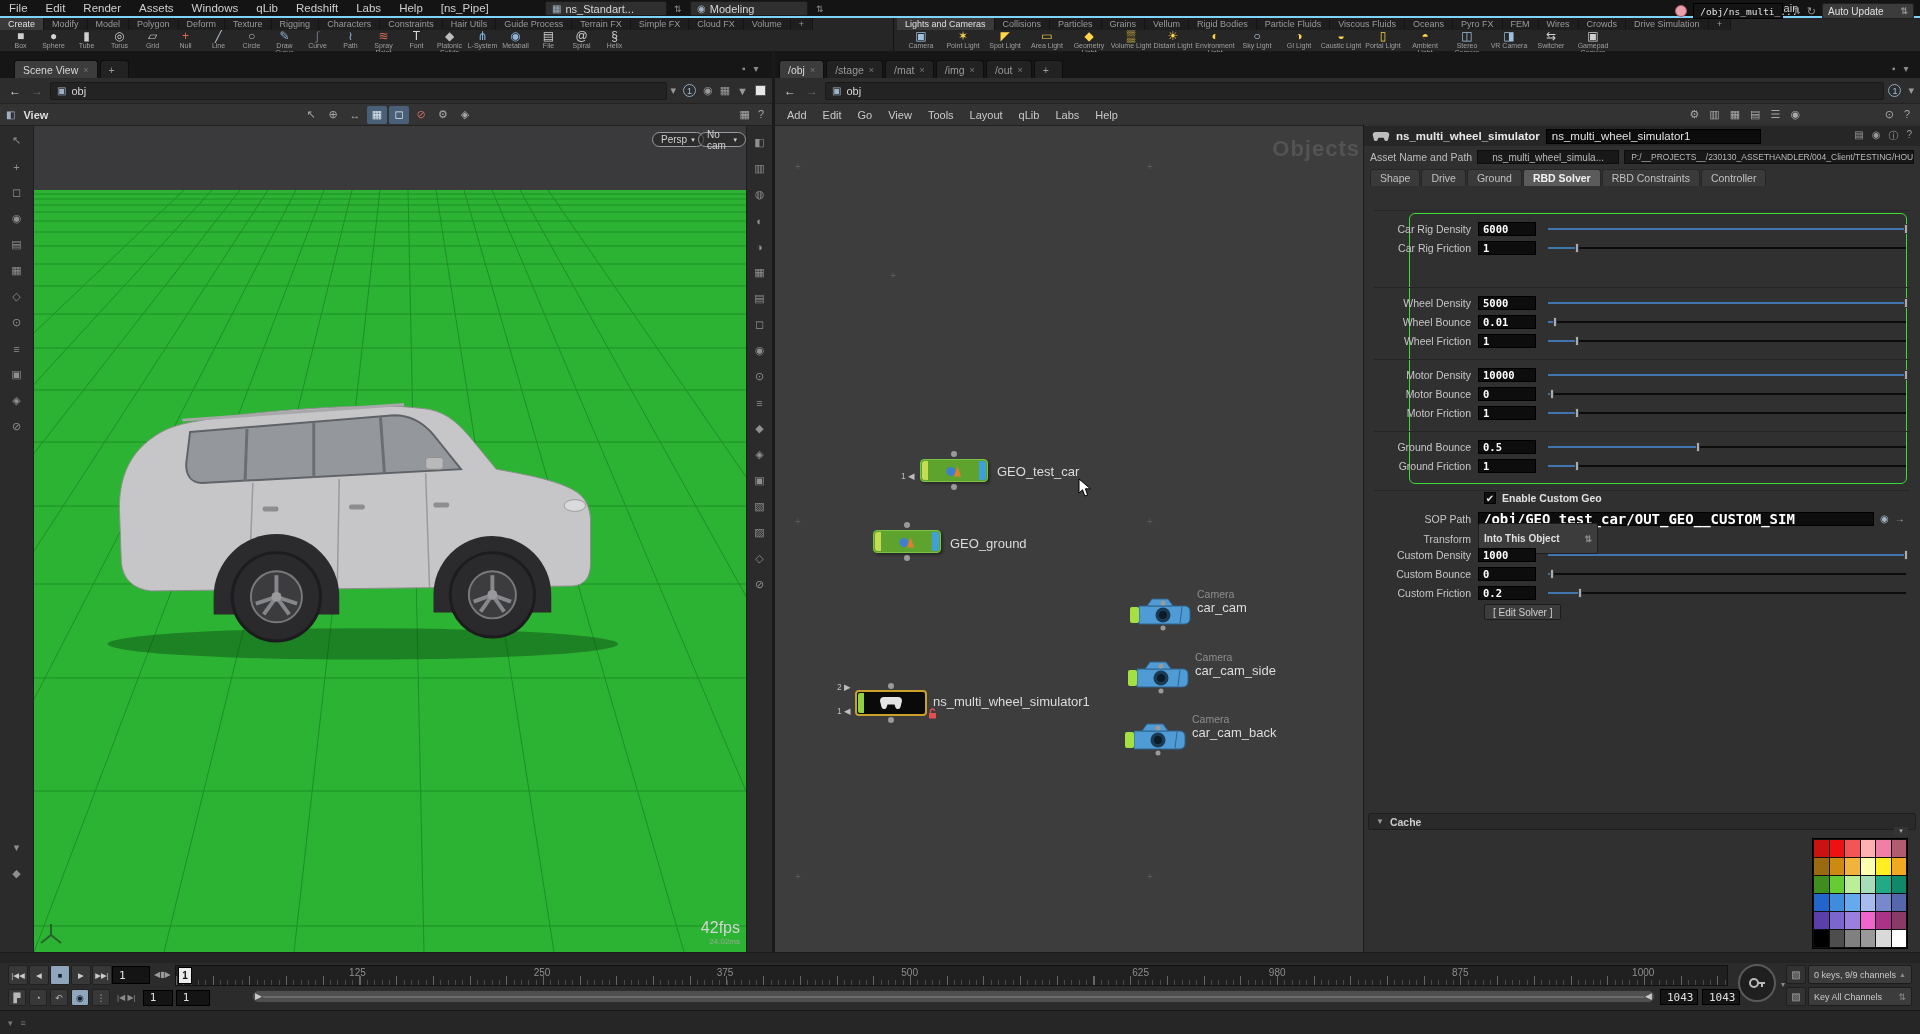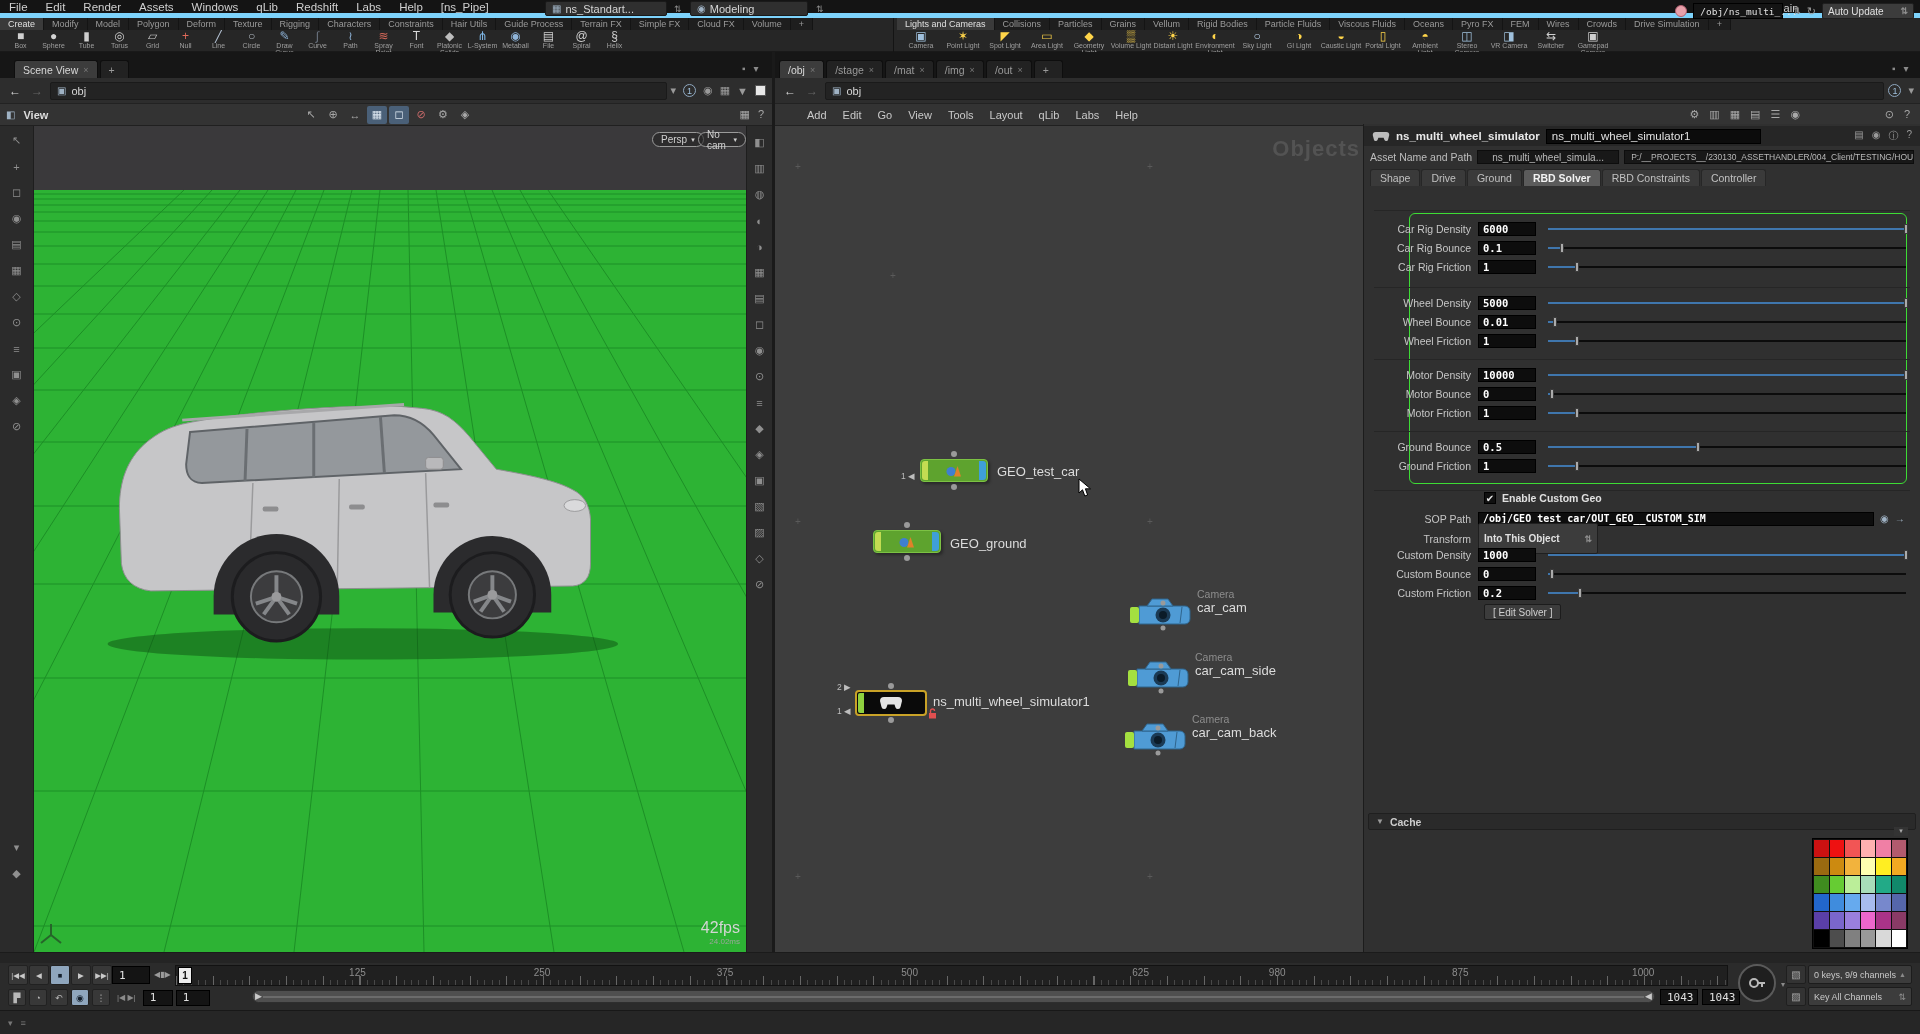--- a/index.html
+++ b/index.html
@@ -2,21 +2,21 @@
 <html><head>
 <meta charset="utf-8">
 <style>
   *{box-sizing:border-box;margin:0;padding:0}
   html,body{background:#1a1a1a}
   #app{position:relative;width:1920px;height:1034px;background:#2a2a2a;overflow:hidden;
        font-family:"Liberation Sans",sans-serif;color:#c9c9c9;font-size:11px;-webkit-font-smoothing:antialiased}
   .abs{position:absolute}
 
   
-  #menubar{position:absolute;left:0;top:0;width:1920px;height:18px;background:#141414;display:flex;align-items:center;border-bottom:5px solid #7dd3fc}
+  #menubar{position:absolute;left:0;top:0;width:1920px;height:18px;background:#141414;display:flex;align-items:center;border-bottom:2px solid #7dd3fc}
   #menubar .mitem{padding:0 9px;font-size:11.5px;color:#cfcfcf;cursor:default}
   .select-box{position:absolute;top:1px;height:15px;background:#2f2f2f;border:1px solid #1a1a1a;border-radius:2px;
       display:flex;align-items:center;gap:4px;padding:0 6px;font-size:11px;color:#d6d6d6}
   .updown{color:#8f8f8f;font-size:9px;margin-left:4px}
   .tinyicon{font-size:10px;color:#9fb2c4}
 
   
   #shelf{position:absolute;left:0;top:18px;width:1920px;height:34px;background:#262626;border-bottom:1px solid #191919}
   .shelftabs{position:absolute;top:0;height:12px;display:flex;align-items:stretch}
   .shelftab{padding:0 8px;font-size:9px;color:#9a9a9a;display:flex;align-items:center;background:#1e1e1e;border-right:1px solid #141414}
@@ -499,21 +499,21 @@
         <span class="tbico red">⊘</span>
         <span class="tbico">⚙</span>
         <span class="tbico">◈</span>
       </div>
     <div style="position:absolute;right:8px;display:flex;gap:8px;color:#a8a8a8">
       <span>▦</span>
       <span>?</span>
     </div>
   </div>
   <div class="toolrow" style="left:775px;width:1145px">
-    <div style="display:flex;margin-left:24px">
+    <div style="display:flex;margin-left:4px">
         <span class="menulbl">Add</span>
         <span class="menulbl">Edit</span>
         <span class="menulbl">Go</span>
         <span class="menulbl">View</span>
         <span class="menulbl">Tools</span>
         <span class="menulbl">Layout</span>
         <span class="menulbl">qLib</span>
         <span class="menulbl">Labs</span>
         <span class="menulbl">Help</span>
       </div>
@@ -812,29 +812,20 @@
     <div class="abs" style="left:0;top:95px;width:100%">
         <div class="prow" style="--pct: 100%;">
         <div class="plabel">Car Rig Density</div>
         <div class="pfield">6000</div>
         <div class="slider">
             <div class="trk"></div>
             <div class="fill"></div>
             <div class="handle"></div>
           </div>
       </div>
-        <div class="prow" style="--pct: 4%;">
-        <div class="plabel">Car Rig Bounce</div>
-        <div class="pfield">0.1</div>
-        <div class="slider">
-            <div class="trk"></div>
-            <div class="fill"></div>
-            <div class="handle"></div>
-          </div>
-      </div>
         <div class="prow" style="--pct: 8%;">
         <div class="plabel">Car Rig Friction</div>
         <div class="pfield">1</div>
         <div class="slider">
             <div class="trk"></div>
             <div class="fill"></div>
             <div class="handle"></div>
           </div>
       </div>
       </div>
@@ -920,21 +911,21 @@
       </div>
       </div>
     <div class="psep" style="top:366px"></div>
 
     <div class="checkrow" style="left:120px;top:368px">
       <span class="cbox">✔</span>
       <span style="font-size:10.5px;font-weight:bold;color:#e0e0e0">Enable Custom Geo</span>
     </div>
     <div class="prow abs" style="left:0;top:385px;width:100%">
       <div class="plabel">SOP Path</div>
-      <div class="pfield" style="width:396px;font-size:10px">/obj/GEO_test_car/OUT_GEO__CUSTOM_SIM</div>
+      <div class="pfield" style="width:396px;font-size:14px">/obj/GEO_test_car/OUT_GEO__CUSTOM_SIM</div>
       <span style="margin-left:6px;color:#9fb2c4;font-size:10px">◉</span>
       <span style="margin-left:6px;color:#9fb2c4;font-size:10px">→</span>
     </div>
     <div class="prow abs" style="left:0;top:405px;width:100%">
       <div class="plabel">Transform</div>
       <div class="ddbtn" style="width:120px">
         <span>Into This Object</span>
         <span class="updown">⇅</span>
       </div>
     </div>

